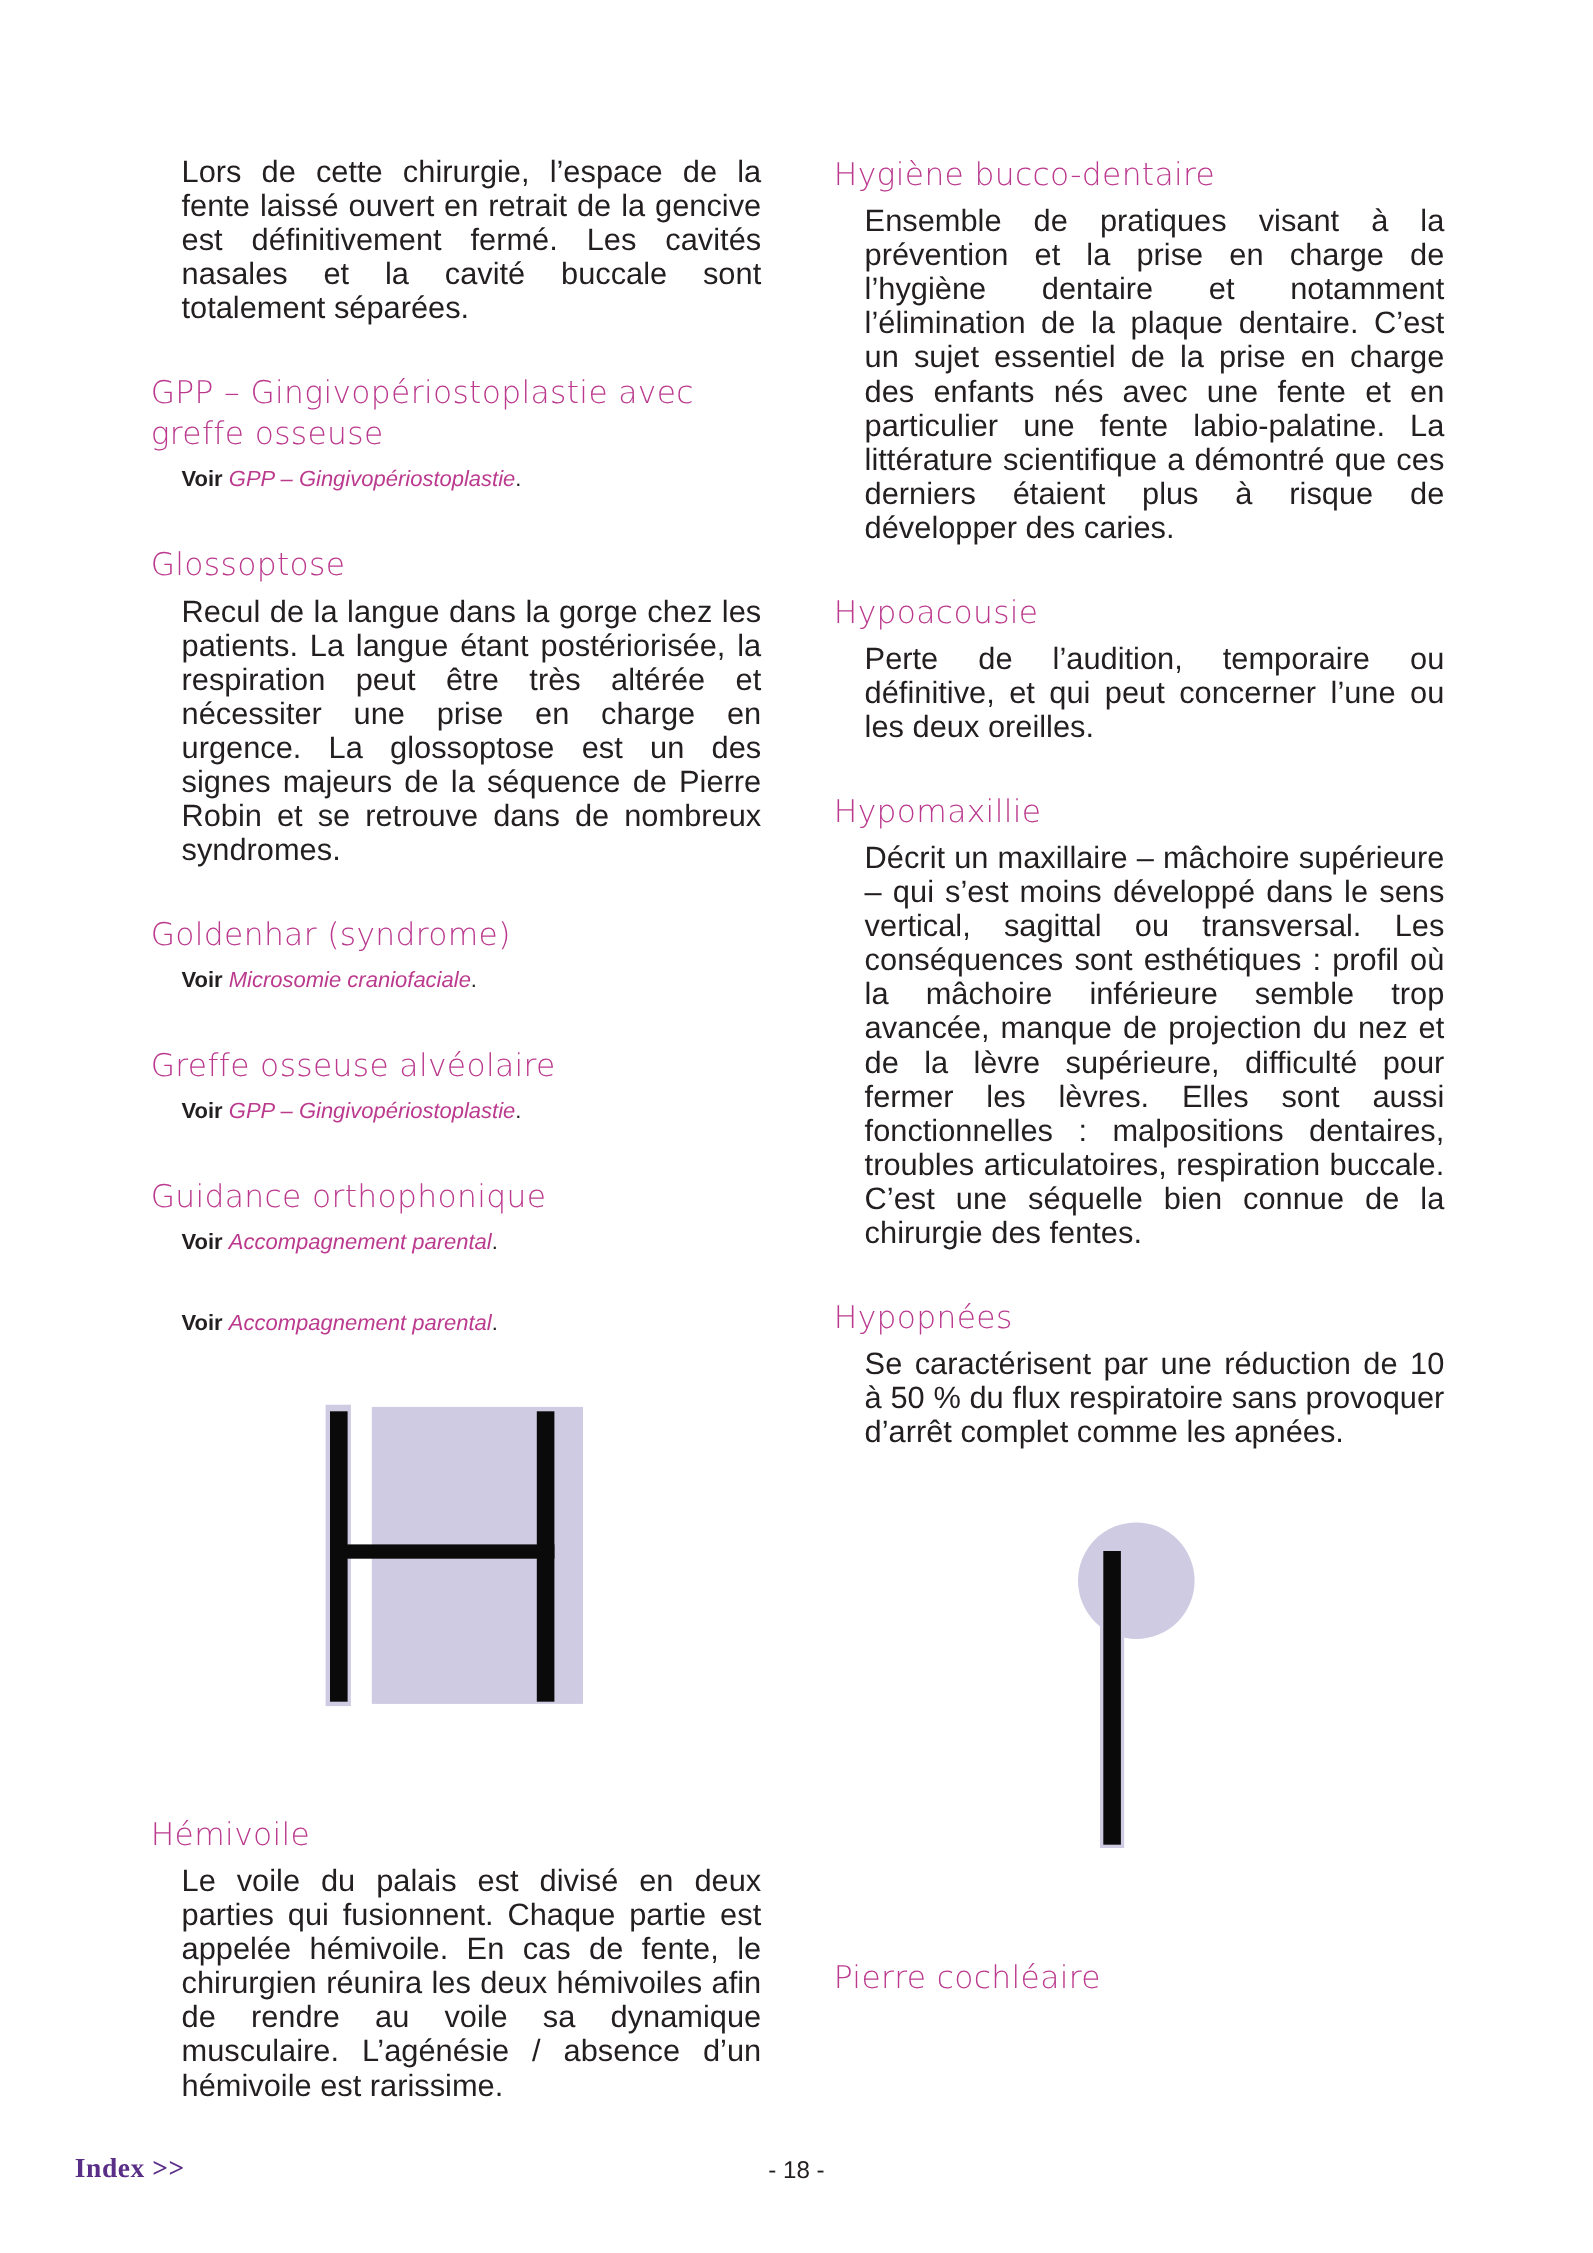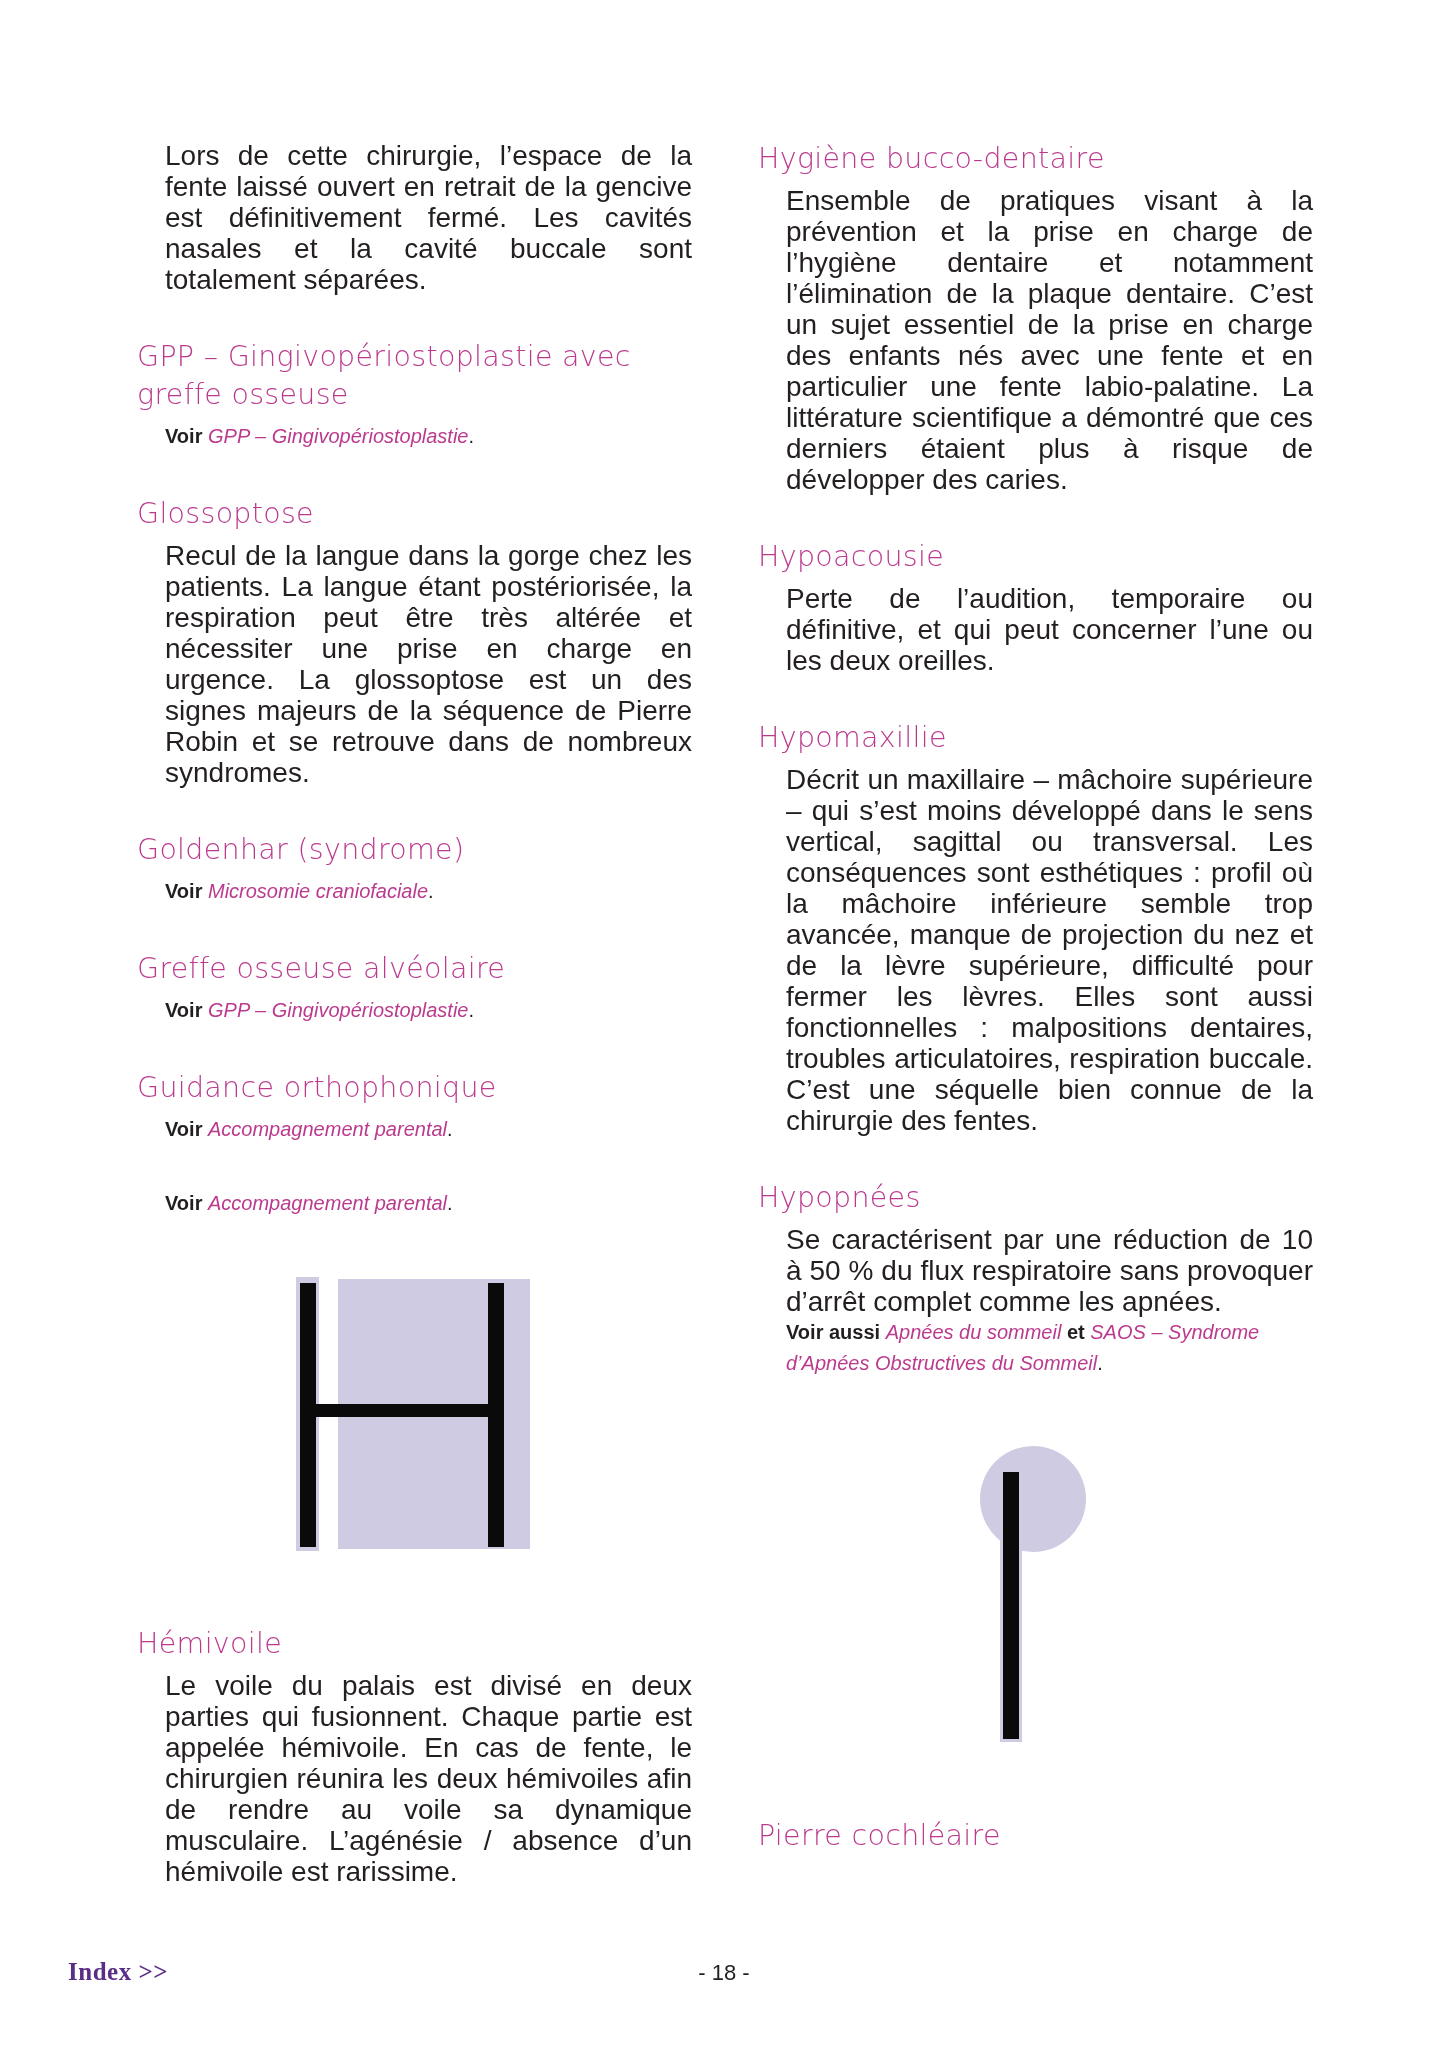--- a/index.html
+++ b/index.html
@@ -6,21 +6,21 @@
   .page {
     position:relative; width:1448px; height:2048px; background:#ffffff;
     font-family:"Liberation Sans", sans-serif; color:#231f20; overflow:hidden;
   }
   .col { position:absolute; top:140px; width:555px; }
   .col-left  { left:137px; }
   .col-right { left:758px; }
 
   .entry { margin-top:43px; }
   .entry.first { margin-top:0; }
-  .entry.mt-xl { margin-top:74px; }
+  .entry.mt-xl { margin-top:98px; }
 
   .heading {
     font-family:"DejaVu Sans","Liberation Sans",sans-serif;
     font-weight:200; font-size:28.5px; line-height:38px;
     color:#bb3a8e; margin:0 0 7px 0; letter-spacing:0.3px;
   }
   .body {
     margin:0; padding-left:28px;
     font-size:28px; line-height:31px; text-align:justify;
   }
@@ -140,26 +140,20 @@
     </div>
 
     <div class="entry">
       <h2 class="heading">Hypomaxillie</h2>
       <p class="body">Décrit un maxillaire – mâchoire supérieure – qui s’est moins développé dans le sens vertical, sagittal ou transversal. Les conséquences sont esthétiques : profil où la mâchoire inférieure semble trop avancée, manque de projection du nez et de la lèvre supérieure, difficulté pour fermer les lèvres. Elles sont aussi fonctionnelles : malpositions dentaires, troubles articulatoires, respiration buccale. C’est une séquelle bien connue de la chirurgie des fentes.</p>
     </div>
 
     <div class="entry">
       <h2 class="heading">Hypopnées</h2>
       <p class="body">Se caractérisent par une réduction de 10 à 50 % du flux respiratoire sans provoquer d’arrêt complet comme les apnées.</p>
-      <p class="voir">
-        <span class="voir-prefix">Voir aussi</span>
-        <span class="voir-link">Apnées du sommeil</span>
-        <span class="voir-conj">et</span>
-        <span class="voir-link">SAOS – Syndrome d’Apnées Obstructives du Sommeil</span><span class="voir-period">.</span>
-      </p>
     </div>
 
     <div class="i-graphic" aria-label="I">
       <div class="i-circle"></div>
       <div class="i-lav-bar"></div>
       <div class="i-bar"></div>
     </div>
 
     <div class="entry mt-xl">
       <h2 class="heading">Pierre cochléaire</h2>

